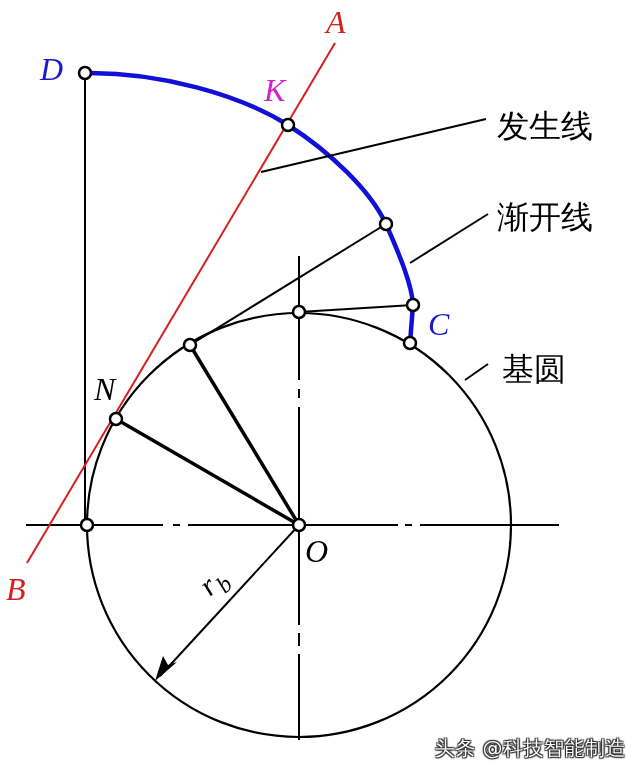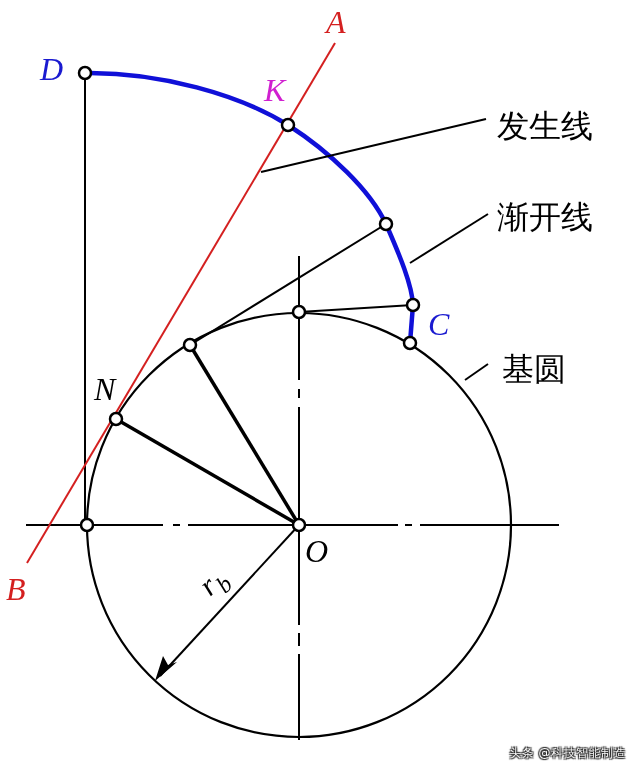--- a/index.html
+++ b/index.html
@@ -3,21 +3,21 @@
   <meta charset="utf-8">
   <style>
     html, body { margin: 0; padding: 0; background: #ffffff; }
     body { width: 640px; height: 778px; position: relative; overflow: hidden; }
     #diagram { position: absolute; left: 0; top: 0; width: 640px; height: 778px; }
     .lbl-italic { font-family: "Liberation Serif", "DejaVu Serif", serif; font-style: italic; }
     .lbl-cn { font-family: "DejaVu Sans", "Liberation Sans", sans-serif; }
     .watermark {
       position: absolute; right: 14px; bottom: 16px;
       font-family: "DejaVu Sans", "Liberation Sans", sans-serif;
-      font-size: 12px; color: #ffffff;
+      font-size: 20px; color: #ffffff;
       text-shadow: 0 0 1px #000, 1px 1px 1px #333, -1px -1px 1px #333, 1px -1px 1px #333, -1px 1px 1px #333;
       letter-spacing: 0.5px;
       padding-left: 20px;
     }
   </style>
 </head>
 <body>
 
 <svg id="diagram" viewBox="0 0 640 778" xmlns="http://www.w3.org/2000/svg">
 

